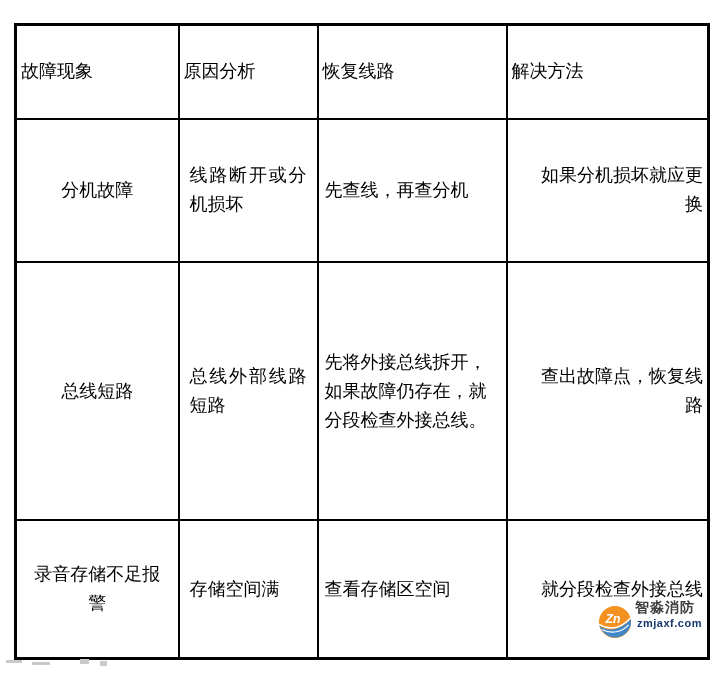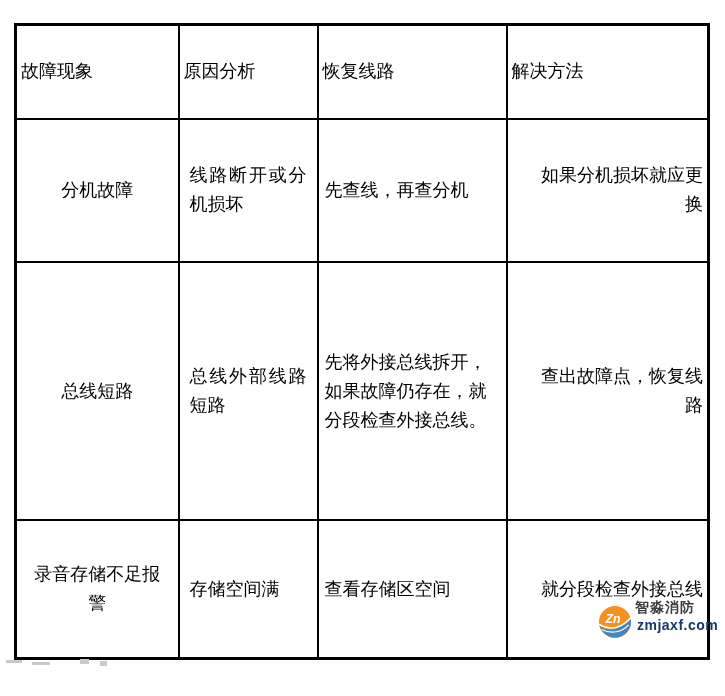--- a/index.html
+++ b/index.html
@@ -104,21 +104,21 @@
     font-weight: bold;
     letter-spacing: 1px;
     color: #3d3d3d;
     white-space: nowrap;
   }
   .watermark .brand-domain {
     position: absolute;
     left: 41px;
     top: 20px;
     font-family: "Liberation Sans", sans-serif;
-    font-size: 14px;
+    font-size: 11px;
     font-weight: bold;
     letter-spacing: 0.5px;
     color: #16386e;
     white-space: nowrap;
   }
 </style>
 </head>
 <body>
 
 <table class="fault-table">

